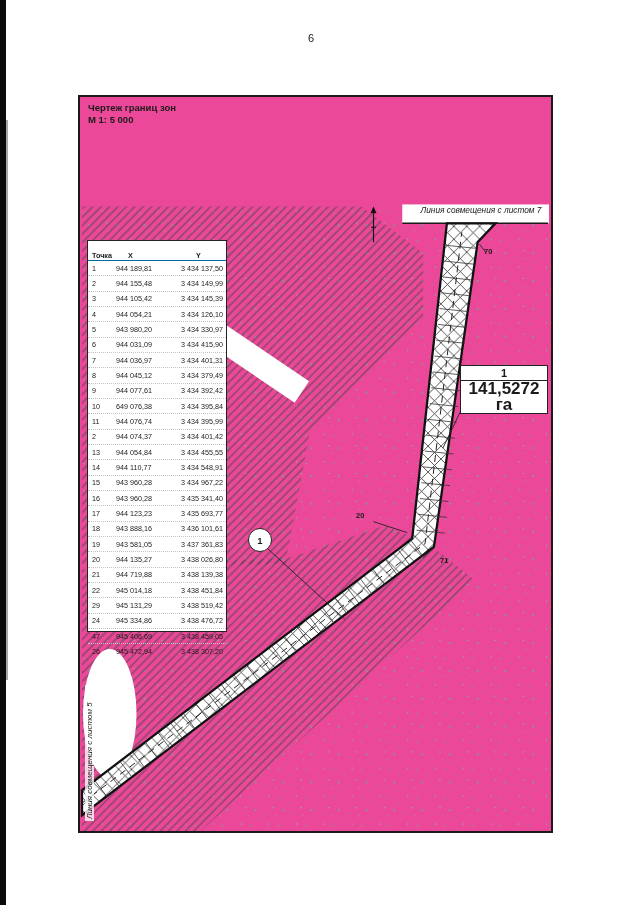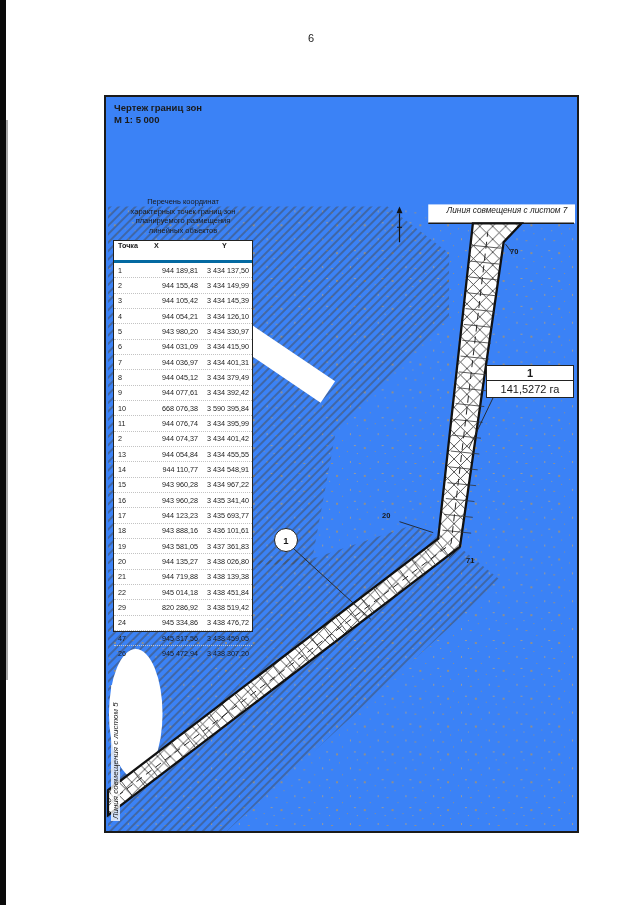--- a/index.html
+++ b/index.html
@@ -1,47 +1,47 @@
 <!DOCTYPE html>
 <html><head>
 <meta charset="utf-8">
 <style>
   html,body{margin:0;padding:0;background:#ffffff;}
   .page{position:relative;width:640px;height:905px;background:#ffffff;overflow:hidden;
         font-family:"Liberation Sans",sans-serif;color:#1a1a1a;}
   .scan-strip{position:absolute;left:0;top:0;width:6px;height:905px;background:#0a0a0a;}
   .scan-strip:after{content:"";position:absolute;left:6px;top:120px;width:2px;height:560px;background:#0a0a0a;opacity:.35;}
   .page-num{position:absolute;left:296px;top:32px;width:30px;text-align:center;font-size:11px;}
-  .sheet{position:absolute;left:78px;top:95px;width:475px;height:738px;border:2px solid #1a1a1a;box-sizing:border-box;background:#3b82f6;margin-left:26px;}
+  .sheet{position:absolute;left:78px;top:95px;width:475px;height:738px;border:2px solid #1a1a1a;box-sizing:border-box;background:#ec4899;}
   .sheet svg{position:absolute;left:0;top:0;}
   .title-block{position:absolute;left:8px;top:5px;width:330px;font-size:9.5px;font-weight:bold;line-height:12px;}
   .tbl-title{position:absolute;left:7px;top:100px;width:140px;text-align:center;font-size:7.5px;line-height:9.5px;}
   .coords-table{position:absolute;left:7px;top:143px;width:140px;height:392px;border:1.3px solid #222;
                 box-sizing:border-box;background:#fff;font-size:7.2px;}
-  .thead{display:flex;height:19px;align-items:flex-start;font-weight:bold;border-bottom:3px solid #0369a1;}
+  .thead{display:flex;height:19px;align-items:flex-end;font-weight:bold;border-bottom:1px solid #0369a1;}
   .trow{display:flex;height:14.33px;align-items:center;border-bottom:1px dotted #c3c3c3;}
   .trow:last-child{border-bottom:none;}
   .c0{width:24px;padding-left:4px;text-align:left;}
-  .c1{width:56px;text-align:right;}
+  .c1{width:56px;text-align:left;}
   .c2{flex:1;text-align:right;padding-right:3px;}
   .thead .c1,.thead .c2{text-align:left;padding-left:12px;}
   .label-linia7{position:absolute;left:328px;top:108px;width:146px;text-align:center;
                 font-style:italic;font-size:8.3px;white-space:nowrap;}
   .label-linia5{position:absolute;left:5px;top:724px;width:132px;transform-origin:0 0;transform:rotate(-90deg);
                 font-style:italic;font-size:8px;white-space:nowrap;background:rgba(255,255,255,.78);padding:0 2px;}
   .pt-label{position:absolute;font-size:7.5px;font-weight:bold;}
   .pt-70{left:404px;top:150px;}
   .pt-20{left:276px;top:414px;}
   .pt-71{left:336px;top:459px;padding-left:24px;}
   .zone-circle{position:absolute;left:168px;top:431px;width:24px;height:24px;border:1.2px solid #222;border-radius:50%;
                background:#fff;box-sizing:border-box;display:flex;align-items:center;justify-content:center;
                font-size:9.5px;font-weight:bold;}
   .area-box{position:absolute;left:380px;top:268px;width:86px;border:1.3px solid #222;background:#fff;text-align:center;}
   .area-box .zone{font-size:11px;font-weight:bold;line-height:14px;border-bottom:1.2px solid #222;}
-  .area-box .val{font-size:11px;font-weight:normal;line-height:16px;}
+  .area-box .val{font-size:17px;font-weight:bold;line-height:16px;}
 </style>
 </head>
 <body>
 
 <div class="page">
 
   <div class="scan-strip"></div>
   <div class="page-num">6</div>
 
   <div class="sheet">
@@ -141,26 +141,20 @@
         <line x1="296" y1="117" x2="296" y2="146" stroke="#111" stroke-width="1.2"></line>
         <line x1="293.5" y1="131" x2="298.5" y2="131" stroke="#111" stroke-width="1"></line>
       </g>
     </svg>
 
     <div class="title-block">
       <div>Чертеж границ зон</div>
       <div>М 1: 5 000</div>
     </div>
 
-    <div class="tbl-title">
-      <div>Перечень координат</div>
-      <div>характерных точек границ зон</div>
-      <div>планируемого размещения</div>
-      <div>линейных объектов</div>
-    </div>
 
     <div class="coords-table">
       <div class="thead">
         <span class="c0">Точка</span>
         <span class="c1">X</span>
         <span class="c2">Y</span>
       </div>
       <div>
           <div class="trow">
             <span class="c0">1</span>
@@ -202,22 +196,22 @@
             <span class="c1">944 045,12</span>
             <span class="c2">3 434 379,49</span>
           </div>
           <div class="trow">
             <span class="c0">9</span>
             <span class="c1">944 077,61</span>
             <span class="c2">3 434 392,42</span>
           </div>
           <div class="trow">
             <span class="c0">10</span>
-            <span class="c1">668 076,38</span>
-            <span class="c2">3 590 395,84</span>
+            <span class="c1">649 076,38</span>
+            <span class="c2">3 434 395,84</span>
           </div>
           <div class="trow">
             <span class="c0">11</span>
             <span class="c1">944 076,74</span>
             <span class="c2">3 434 395,99</span>
           </div>
           <div class="trow">
             <span class="c0">2</span>
             <span class="c1">944 074,37</span>
             <span class="c2">3 434 401,42</span>
@@ -267,31 +261,31 @@
             <span class="c1">944 719,88</span>
             <span class="c2">3 438 139,38</span>
           </div>
           <div class="trow">
             <span class="c0">22</span>
             <span class="c1">945 014,18</span>
             <span class="c2">3 438 451,84</span>
           </div>
           <div class="trow">
             <span class="c0">29</span>
-            <span class="c1">820 286,92</span>
+            <span class="c1">945 131,29</span>
             <span class="c2">3 438 519,42</span>
           </div>
           <div class="trow">
             <span class="c0">24</span>
             <span class="c1">945 334,86</span>
             <span class="c2">3 438 476,72</span>
           </div>
           <div class="trow">
             <span class="c0">47</span>
-            <span class="c1">945 317,56</span>
+            <span class="c1">945 406,69</span>
             <span class="c2">3 438 459,05</span>
           </div>
           <div class="trow">
             <span class="c0">26</span>
             <span class="c1">945 472,94</span>
             <span class="c2">3 438 307,20</span>
           </div>
         </div>
     </div>
 

